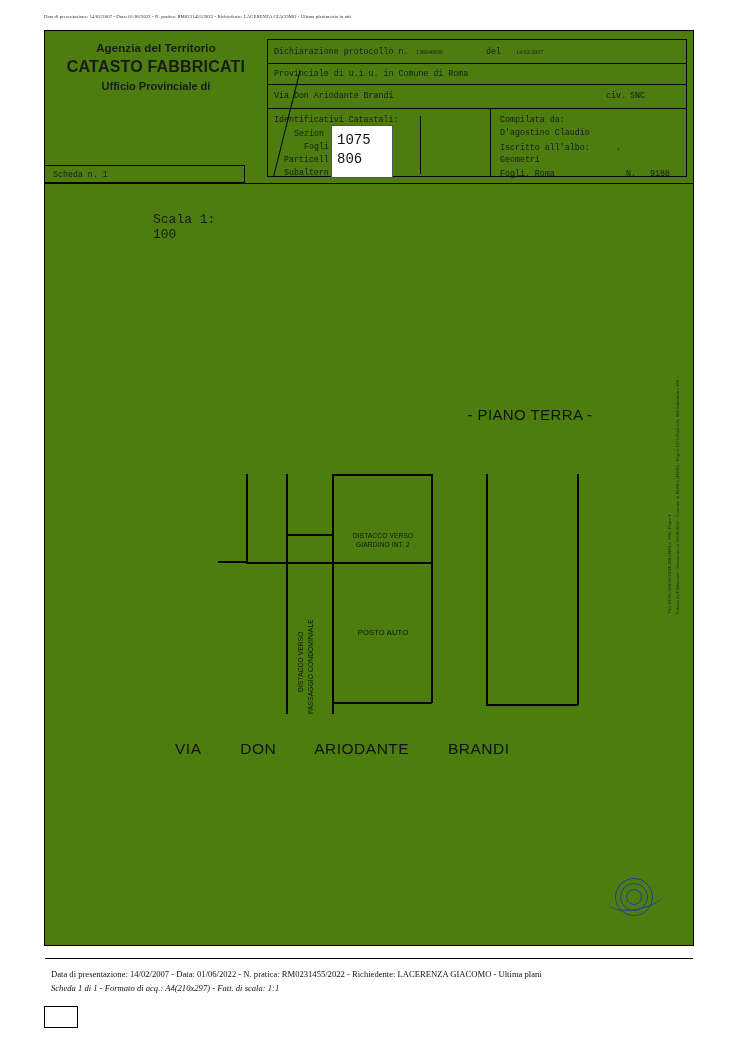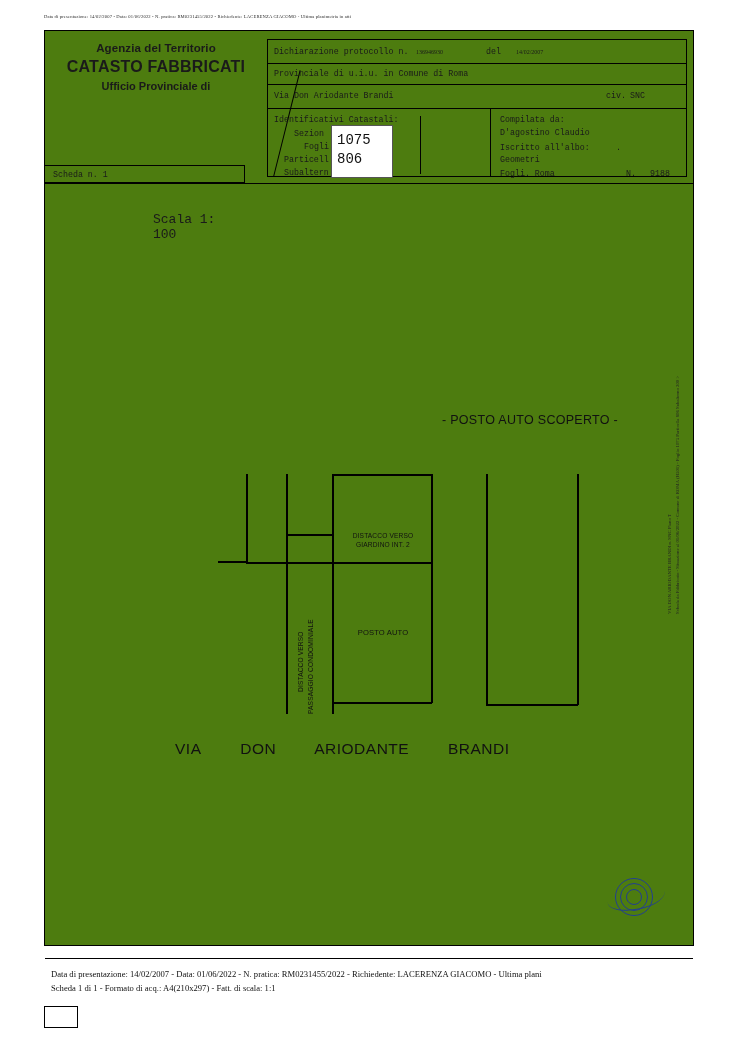--- a/index.html
+++ b/index.html
@@ -354,21 +354,21 @@
     top: 927px;
     width: 648px;
     height: 51px;
     border-top: 1px solid #000;
     padding: 9px 0 0 6px;
     font-family: "Liberation Serif", serif;
     font-size: 8.6px;
     color: #111;
     line-height: 1.55;
   }
-  .footer .f2 { margin-top: 1px; }
+  .footer .f2 { margin-top: 1px; font-style: italic; }
 
   
   .corner-box {
     position: absolute;
     left: 44px;
     top: 1006px;
     width: 34px;
     height: 22px;
     border: 1px solid #000;
   }
@@ -437,21 +437,21 @@
 
       <div class="scheda-bar">
         <div class="sb1">Scheda n. 1</div>
         <div class="sb2">Scala 1: 100</div>
       </div>
     </div>
 
     <div class="canvas">
 
       <div class="titleblock">
-        <div class="t2">- POSTO AUTO SCOPERTO -</div>
+        <div class="t1">- PIANO TERRA -</div>
       </div>
 
       <div class="ln" style="left:201px; top:290px; width:1.5px; height:88px;"></div>
 
       <div class="ln" style="left:201px; top:378px; width:186px; height:1.5px;"></div>
 
       <div class="ln" style="left:241px; top:290px; width:1.5px; height:240px;"></div>
       <div class="ln" style="left:287px; top:290px; width:1.5px; height:240px;"></div>
 
       <div class="ln" style="left:287px; top:290px; width:100px; height:1.5px;"></div>

